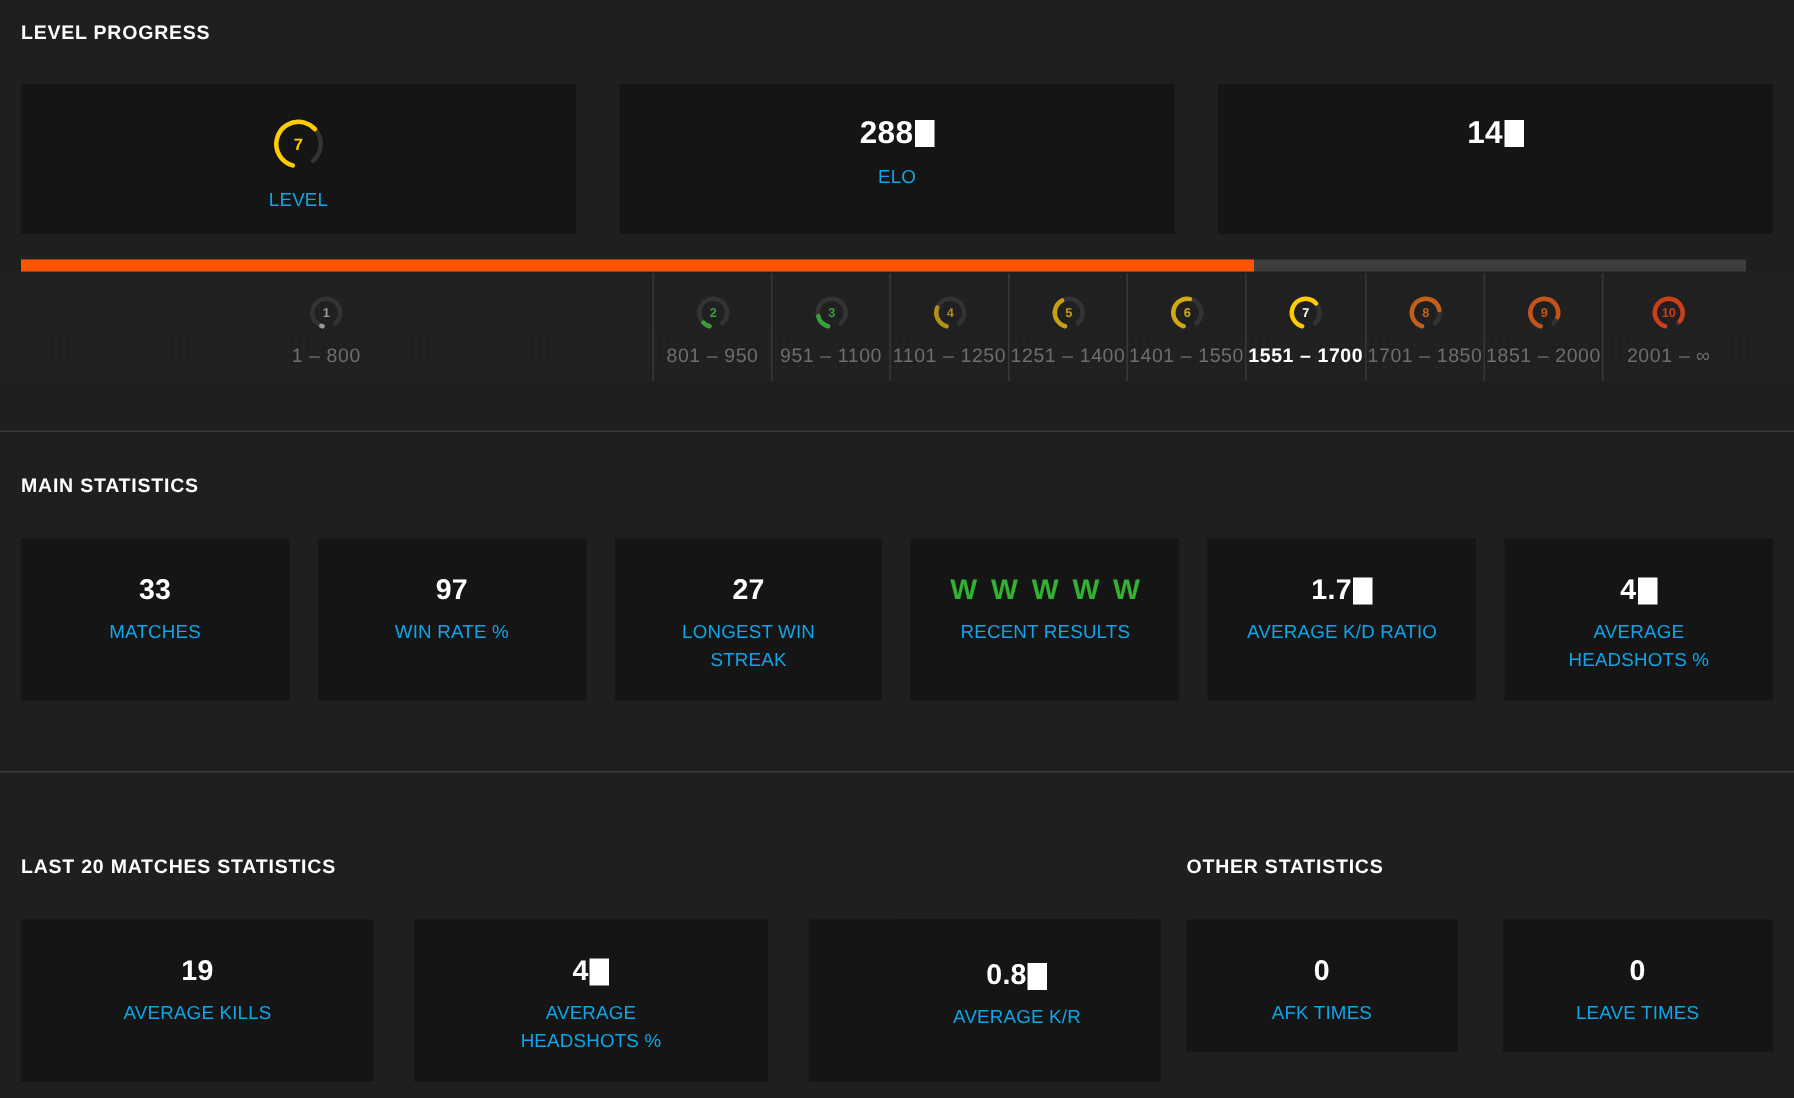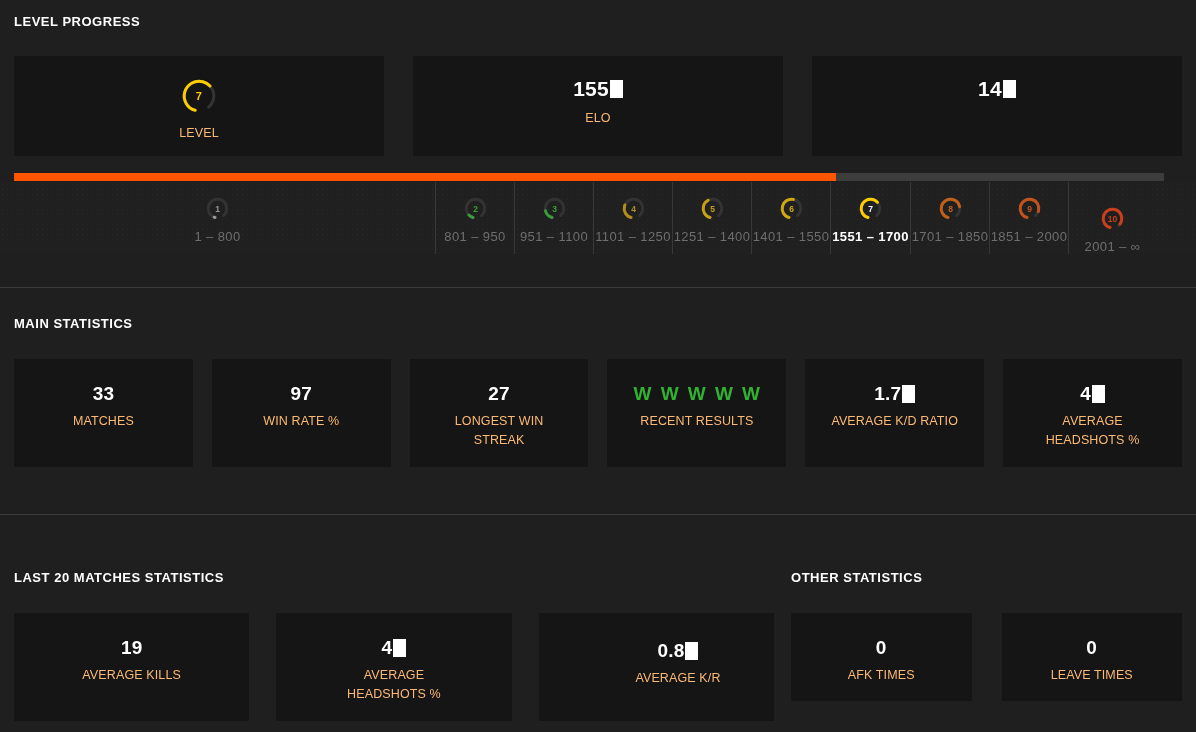--- a/index.html
+++ b/index.html
@@ -47,21 +47,21 @@
     letter-spacing: 0.01em;
     display: flex;
     align-items: center;
     justify-content: center;
     white-space: nowrap;
   }
 
   .card-label {
     margin-top: 9px;
     font-size: 12.5px;
-    color: #fdba74;
+    color: #0ea5e9;
     text-align: center;
     line-height: 1.55;
     letter-spacing: 0.01em;
     text-transform: uppercase;
     max-width: 130px;
   }
 
   
   .redact {
     display: inline-block;
@@ -198,21 +198,21 @@
       <circle cx="18" cy="18" r="14.8" fill="none" stroke="#333333" stroke-width="3" stroke-linecap="round" stroke-dasharray="78.11255973885662 92.99114254625788"></circle>
       <circle cx="18" cy="18" r="14.8" fill="none" stroke="#ffcc00" stroke-width="3" stroke-linecap="round" stroke-dasharray="54.67879181719963 92.99114254625788"></circle>
     </g>
     <text x="18" y="21.96" text-anchor="middle" font-family="Liberation Sans, sans-serif" font-size="11" font-weight="bold" fill="#ffcc00">7</text>
   </svg>
         </div>
         <div class="card-label">LEVEL</div>
       </div>
       <div class="card">
         <div class="card-value">
-          <span>155</span>
+          <span>288</span>
           <span class="redact"></span>
         </div>
         <div class="card-label">ELO</div>
       </div>
       <div class="card">
         <div class="card-value">
           <span>14</span>
           <span class="redact"></span>
         </div>
       </div>
@@ -315,21 +315,21 @@
         <div class="dial-small">
   <svg width="25" height="25" viewBox="0 0 25 25">
     <g transform="rotate(105 12.5 12.5)">
       <circle cx="12.5" cy="12.5" r="9.3" fill="none" stroke="#333333" stroke-width="3" stroke-linecap="round" stroke-dasharray="49.08424361968693 58.433623356770156"></circle>
       <circle cx="12.5" cy="12.5" r="9.3" fill="none" stroke="#c2541a" stroke-width="3" stroke-linecap="round" stroke-dasharray="44.17581925771824 58.433623356770156"></circle>
     </g>
     <text x="12.5" y="15.56" text-anchor="middle" font-family="Liberation Sans, sans-serif" font-size="8.5" font-weight="bold" fill="#c2541a">9</text>
   </svg></div>
         <div class="rung-range">1851 – 2000</div>
       </div>
-      <div class="rung" style="width: 87px; justify-content: flex-end;">
+      <div class="rung" style="width: 87px;">
         <div class="dial-small">
   <svg width="25" height="25" viewBox="0 0 25 25">
     <g transform="rotate(105 12.5 12.5)">
       <circle cx="12.5" cy="12.5" r="9.3" fill="none" stroke="#333333" stroke-width="3" stroke-linecap="round" stroke-dasharray="49.08424361968693 58.433623356770156"></circle>
       <circle cx="12.5" cy="12.5" r="9.3" fill="none" stroke="#cc3d1a" stroke-width="3" stroke-linecap="round" stroke-dasharray="47.12087387489945 58.433623356770156"></circle>
     </g>
     <text x="12.5" y="15.56" text-anchor="middle" font-family="Liberation Sans, sans-serif" font-size="8.5" font-weight="bold" fill="#cc3d1a">10</text>
   </svg></div>
         <div class="rung-range">2001 – ∞</div>
       </div>

